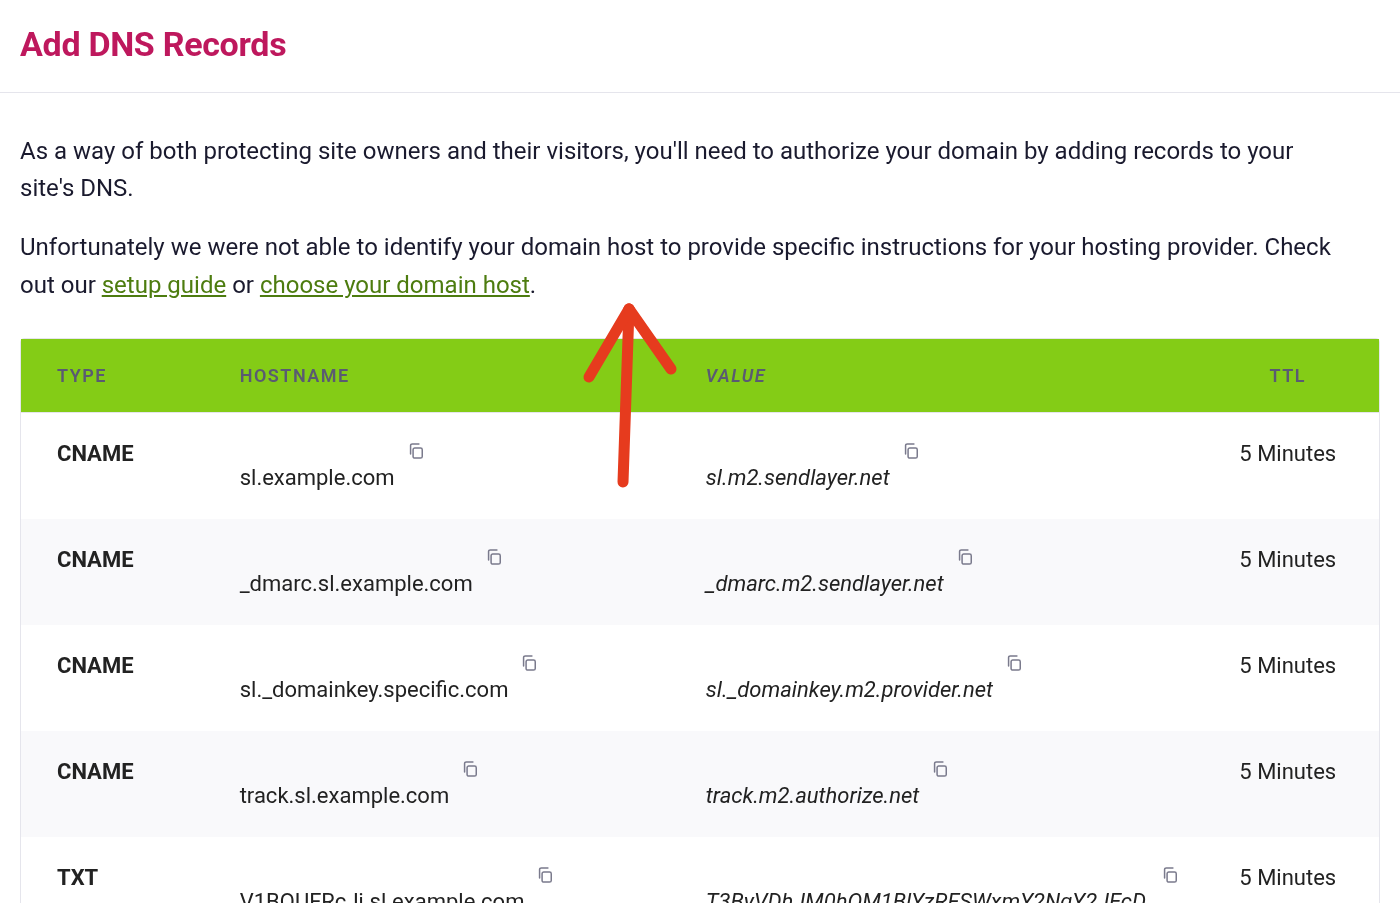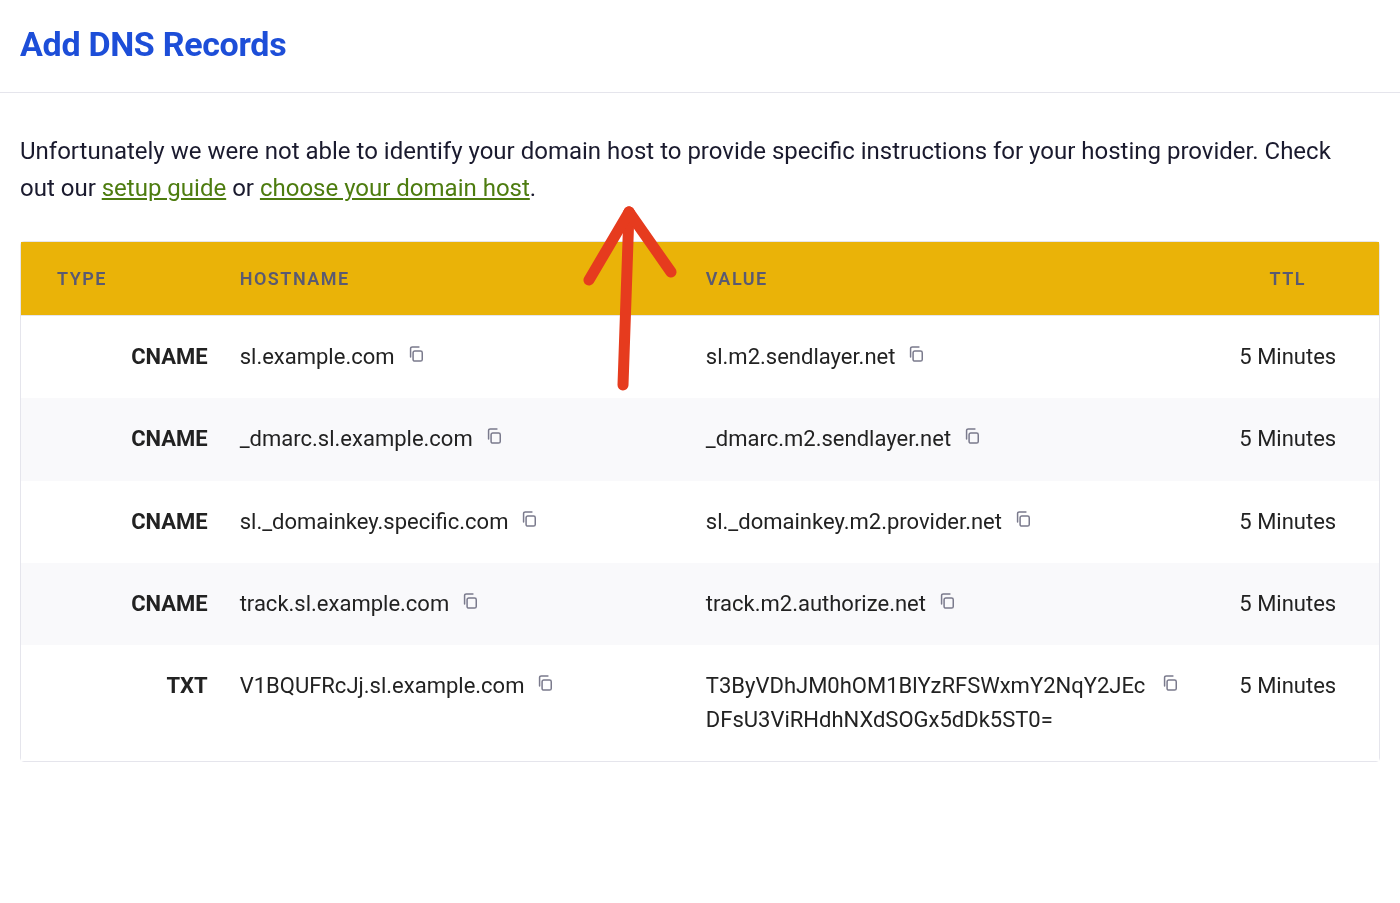--- a/index.html
+++ b/index.html
@@ -6,21 +6,21 @@
   body {
     font-family: -apple-system, BlinkMacSystemFont, "Segoe UI", Roboto, Helvetica, Arial, sans-serif;
     color: #1a1a2e;
     background: #fff;
     width: 1400px;
   }
   .container { padding: 18px 20px 0 20px; }
   h1.page-title {
     font-size: 34px;
     font-weight: 700;
-    color: #1d4ed8;
+    color: #be185d;
     letter-spacing: -0.3px;
     margin: 6px 0 28px 0;
   }
   hr.divider {
     border: none;
     border-top: 1px solid #e5e5ec;
     margin: 0 -20px 40px -20px;
   }
   p.intro {
     font-size: 24px;
@@ -35,45 +35,45 @@
   }
   .table-wrap {
     margin-top: 34px;
     border: 1px solid #e5e5ec;
     border-radius: 4px;
     overflow: visible;
     position: relative;
   }
   table.dns { width: 100%; border-collapse: collapse; }
   thead th {
-    background: #eab308;
+    background: #84cc16;
     text-align: left;
     font-size: 18px;
     font-weight: 600;
     letter-spacing: 1.5px;
     color: #5a5a72;
     padding: 26px 16px;
     border-bottom: 1px solid #e5e5ec;
   }
   tbody td {
     font-size: 22px;
     color: #222;
     padding: 24px 16px;
     vertical-align: top;
     line-height: 1.55;
   }
   tbody tr:nth-child(even) td { background: #f9f9fb; }
   tbody tr:nth-child(odd) td { background: #ffffff; }
   th.col-type, td.col-type { width: 200px; padding-left: 36px; }
   th.col-hostname, td.col-hostname { width: 460px; }
-  th.col-value, td.col-value { width: 500px; }
+  th.col-value, td.col-value { width: 500px; font-style: italic; }
   th.col-ttl, td.col-ttl { width: 180px; text-align: center; }
-  td.col-type { font-weight: 700; text-align: right; }
+  td.col-type { font-weight: 700; }
   .cell-inner { display: flex; align-items: flex-start; gap: 10px; }
-  .cell-text { word-break: break-word; }
+  .cell-text { word-break: break-word; margin-top: 24px; }
   .copy-btn {
     flex: 0 0 auto;
     width: 22px; height: 22px;
     display: inline-flex; align-items: center; justify-content: center;
     color: #7a7a8c;
     cursor: pointer;
     margin-top: 3px;
   }
   .copy-btn svg { width: 20px; height: 20px; }
   
@@ -93,20 +93,21 @@
     stroke-linejoin: round;
     fill: none;
   }
 </style>
 </head>
 <body>
 
 <div class="container">
   <h1 class="page-title">Add DNS Records</h1>
   <hr class="divider">
+  <p class="intro">As a way of both protecting site owners and their visitors, you'll need to authorize your domain by adding records to your site's DNS.</p>
   <p class="intro">
     <span>Unfortunately we were not able to identify your domain host to provide specific instructions for your hosting provider. Check out our </span><a href="#" class="link">setup guide</a><span> or </span><a href="#" class="link">choose your domain host</a><span>.</span>
   </p>
 
   <div class="table-wrap">
     <div class="arrow-annot">
       <svg viewBox="0 0 100 200">
         <path d="M50 12 L44 185"></path>
         <path d="M50 12 L10 80"></path>
         <path d="M50 12 L92 72"></path>

